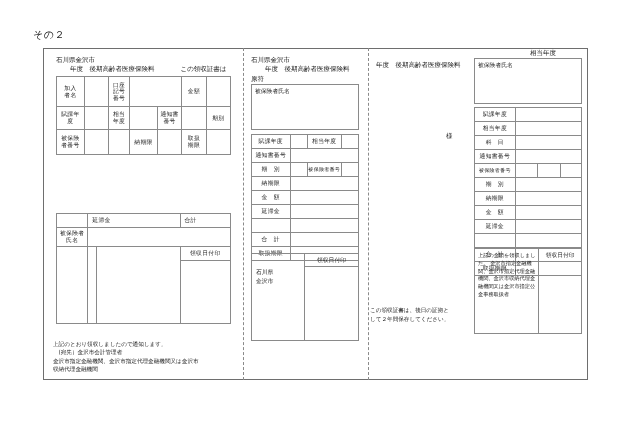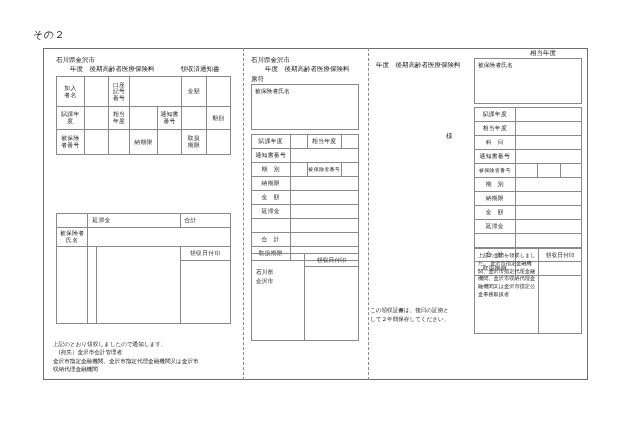--- a/index.html
+++ b/index.html
@@ -112,21 +112,21 @@
 
   <div class="sheet-label">その２</div>
 
   <div class="form-outer"></div>
   <div class="perf p1"></div>
   <div class="perf p2"></div>
 
   <div class="panel panel-a">
     <div class="a-hdr">
       <div class="hdr">石川県金沢市</div>
-      <div class="hdr hdr-ind">年度　後期高齢者医療保険料　　　　領収済通知書</div>
+      <div class="hdr hdr-ind">年度　後期高齢者医療保険料　　　　この領収証書は</div>
     </div>
 
     <div class="tbl-wrap a-t1">
       <table class="grid">
         <colgroup>
             <col style="width:16%">
             <col style="width:14%">
             <col style="width:12%">
             <col style="width:16%">
             <col style="width:14%">

